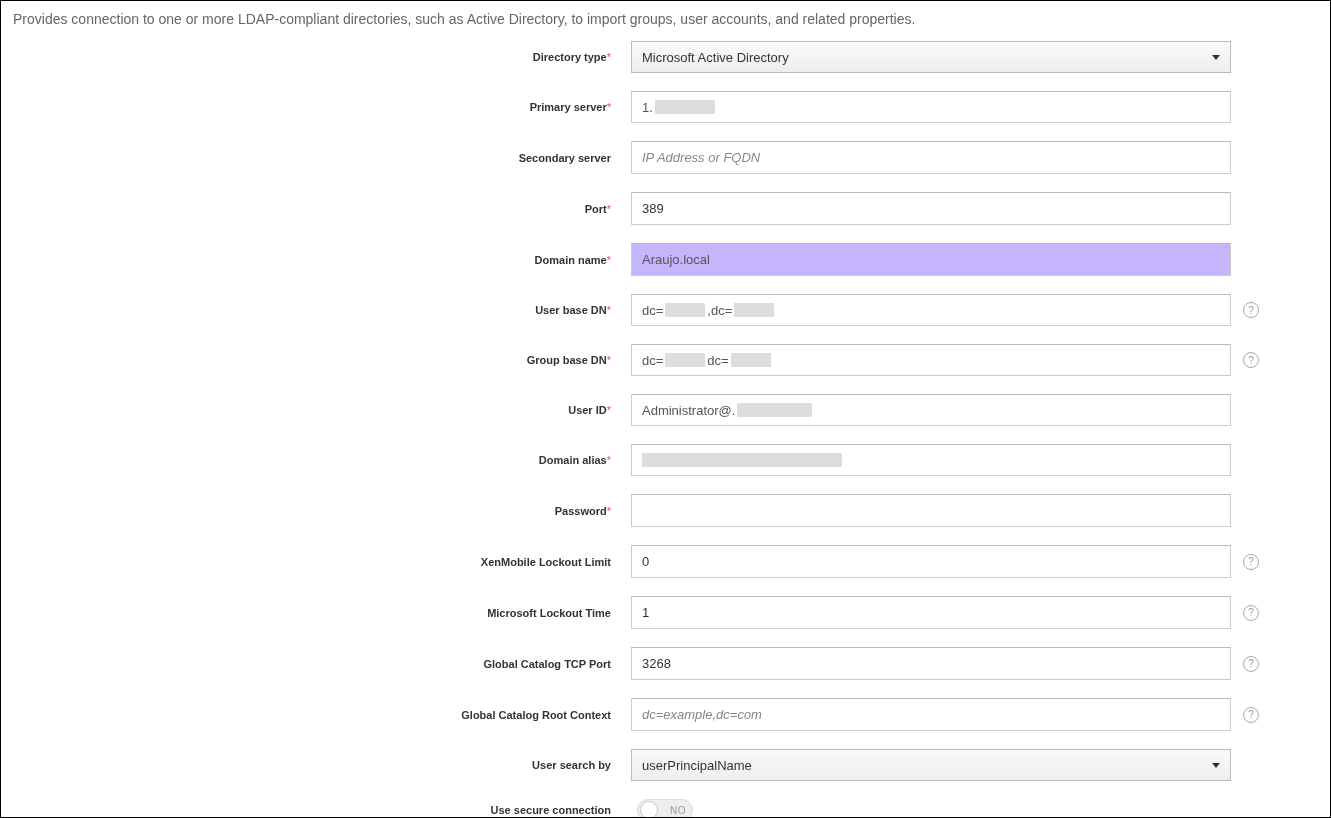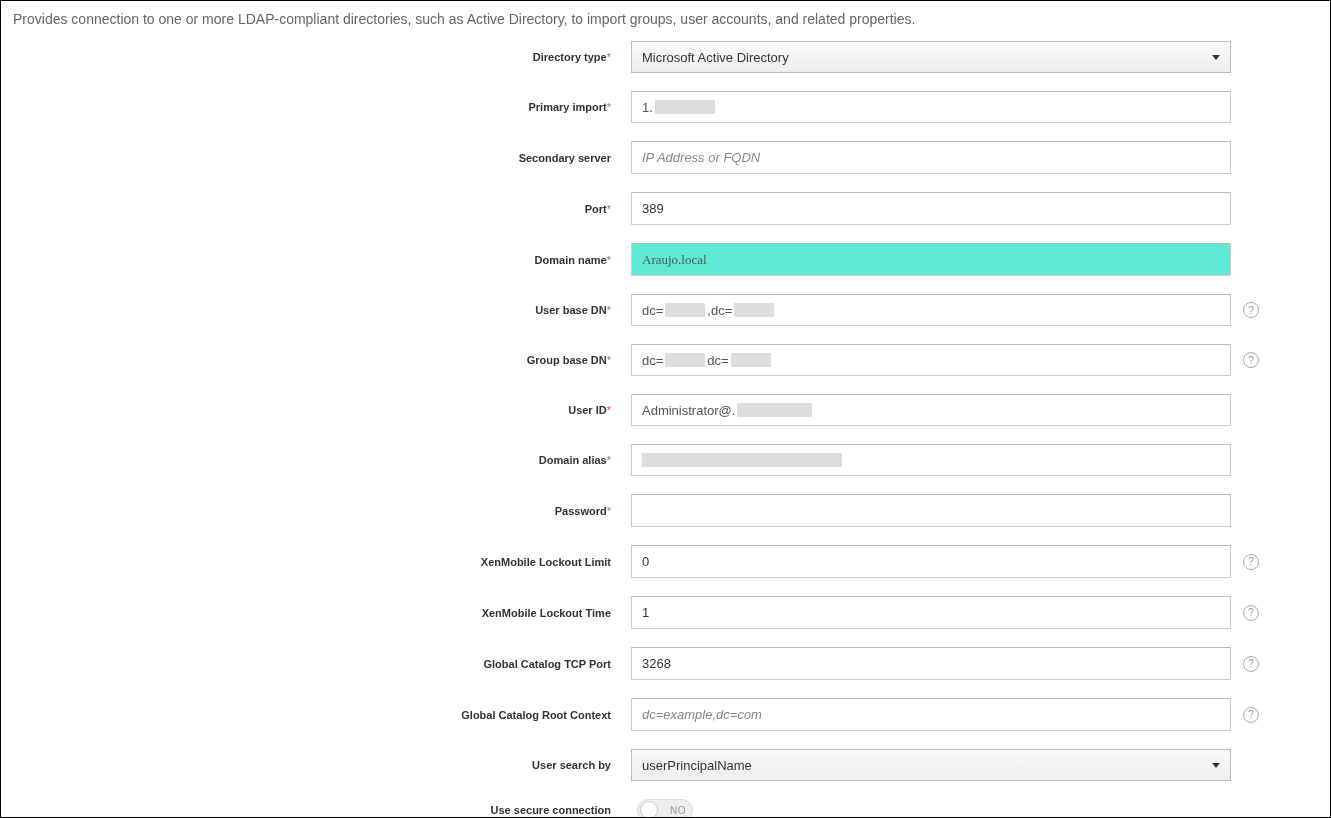--- a/index.html
+++ b/index.html
@@ -58,23 +58,22 @@
     padding: 0 10px;
     font-size: 13px;
     color: #333;
     background: #fff;
   }
   .text-input::placeholder {
     color: #888;
     font-style: italic;
   }
   .text-input.readonly {
-    background: #5eead4;
+    background: #c4b5fd;
     color: #555;
-    font-family: Liberation Serif, serif;
   }
   .select-box {
     width: 100%;
     height: 32px;
     border: 1px solid #bbb;
     background: linear-gradient(#fafafa, #eee);
     padding: 12px 10px;
     display: flex;
     align-items: center;
     justify-content: space-between;
@@ -171,21 +170,21 @@
         <div class="select-box">
           <span>Microsoft Active Directory</span>
           <span class="caret"></span>
         </div>
       </div>
       <div class="help-col"></div>
     </div>
 
     <div class="row">
       <div class="label-col">
-        <span>Primary import</span><span class="req">*</span>
+        <span>Primary server</span><span class="req">*</span>
       </div>
       <div class="input-col">
         <div class="fake-input">
           <div class="input-inner">
             <span>1.</span>
               <span class="redact" style="width:60px"></span>
           </div>
         </div>
       </div>
       <div class="help-col"></div>
@@ -305,21 +304,21 @@
       <div class="input-col">
         <input class="text-input" type="text" value="0" style="">
       </div>
       <div class="help-col">
         <div class="help-icon">?</div>
       </div>
     </div>
 
     <div class="row">
       <div class="label-col">
-        <span>XenMobile Lockout Time</span>
+        <span>Microsoft Lockout Time</span>
       </div>
       <div class="input-col">
         <input class="text-input" type="text" value="1" style="">
       </div>
       <div class="help-col">
         <div class="help-icon">?</div>
       </div>
     </div>
 
     <div class="row">

